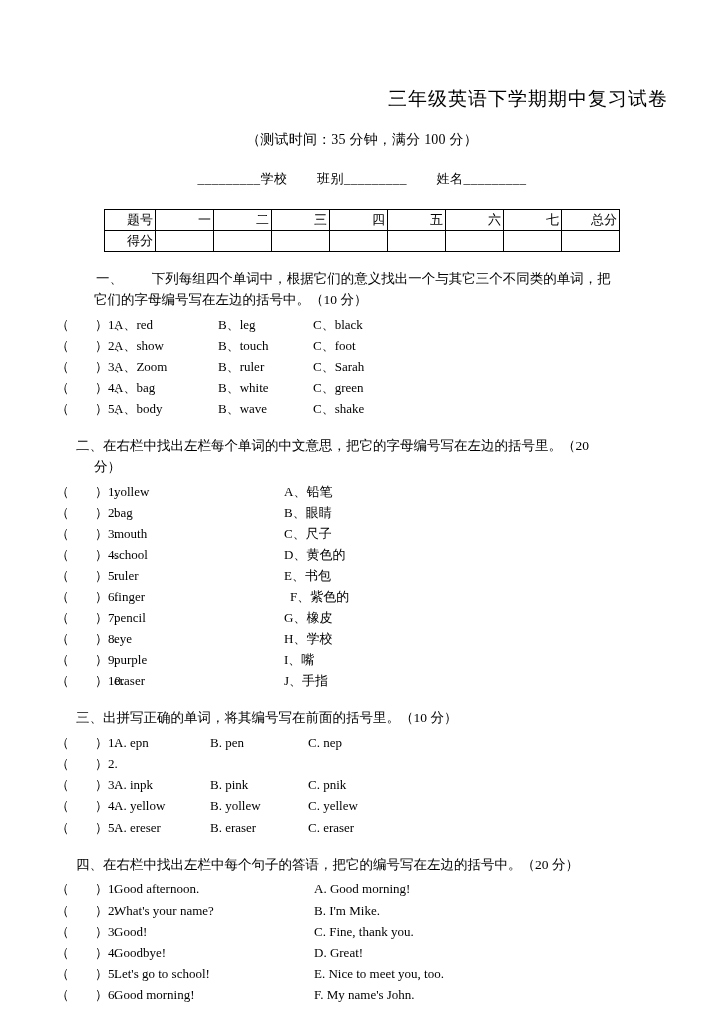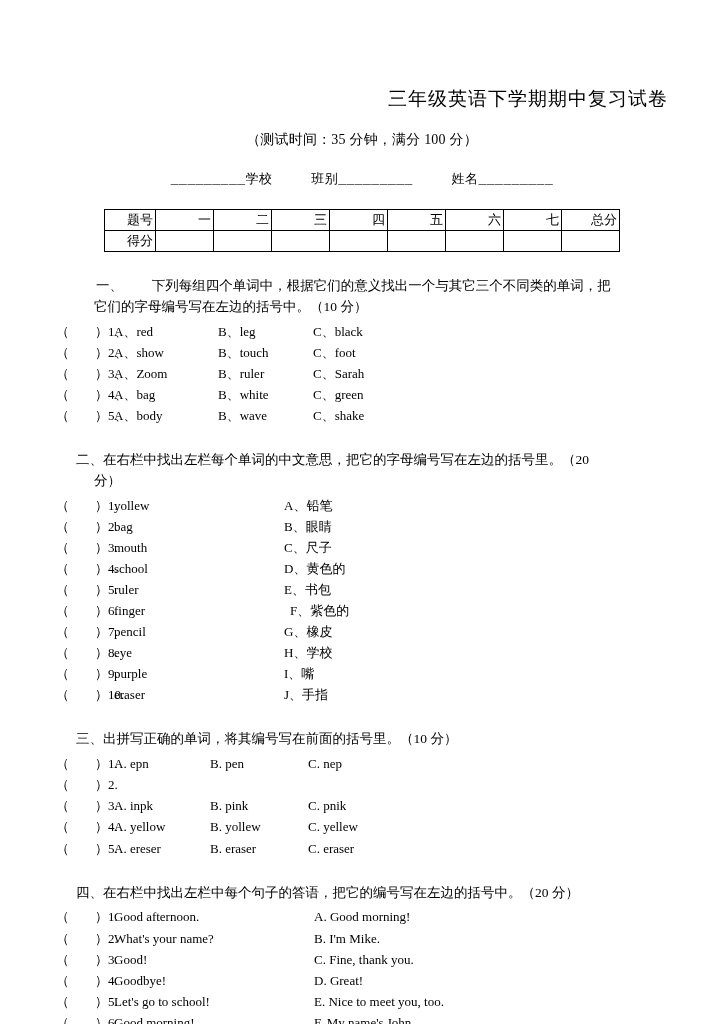--- a/index.html
+++ b/index.html
@@ -35,42 +35,41 @@
     text-align: center;
     font-size: 14px;
     margin-top: 19px;
     letter-spacing: 0.2px;
   }
   .idline {
     text-align: center;
     font-size: 13px;
     margin-top: 21px;
     letter-spacing: 0.5px;
-    font-family: Liberation Mono, monospace;
   }
   .idline span.gap { display: inline-block; width: 22px; }
 
   table.score {
     border-collapse: collapse;
     margin: 21px auto 0 auto;
     font-size: 13px;
   }
   table.score td {
     border: 1px solid #000;
     height: 20px;
     text-align: right;
     vertical-align: middle;
     padding: 0 2px;
   }
   table.score td.lbl { width: 46px; }
   table.score td.col { width: 53px; }
   table.score td.tot { width: 53px; }
 
   .section {
-    margin-top: 24px;
+    margin-top: 17px;
     font-size: 13.5px;
     line-height: 1.55;
   }
   .sec1-head {
     padding-left: 18px;
     text-indent: 22px;
   }
   .sec1-head .ind { display:inline-block; width: 22px; }
   .hang {
     padding-left: 38px;

